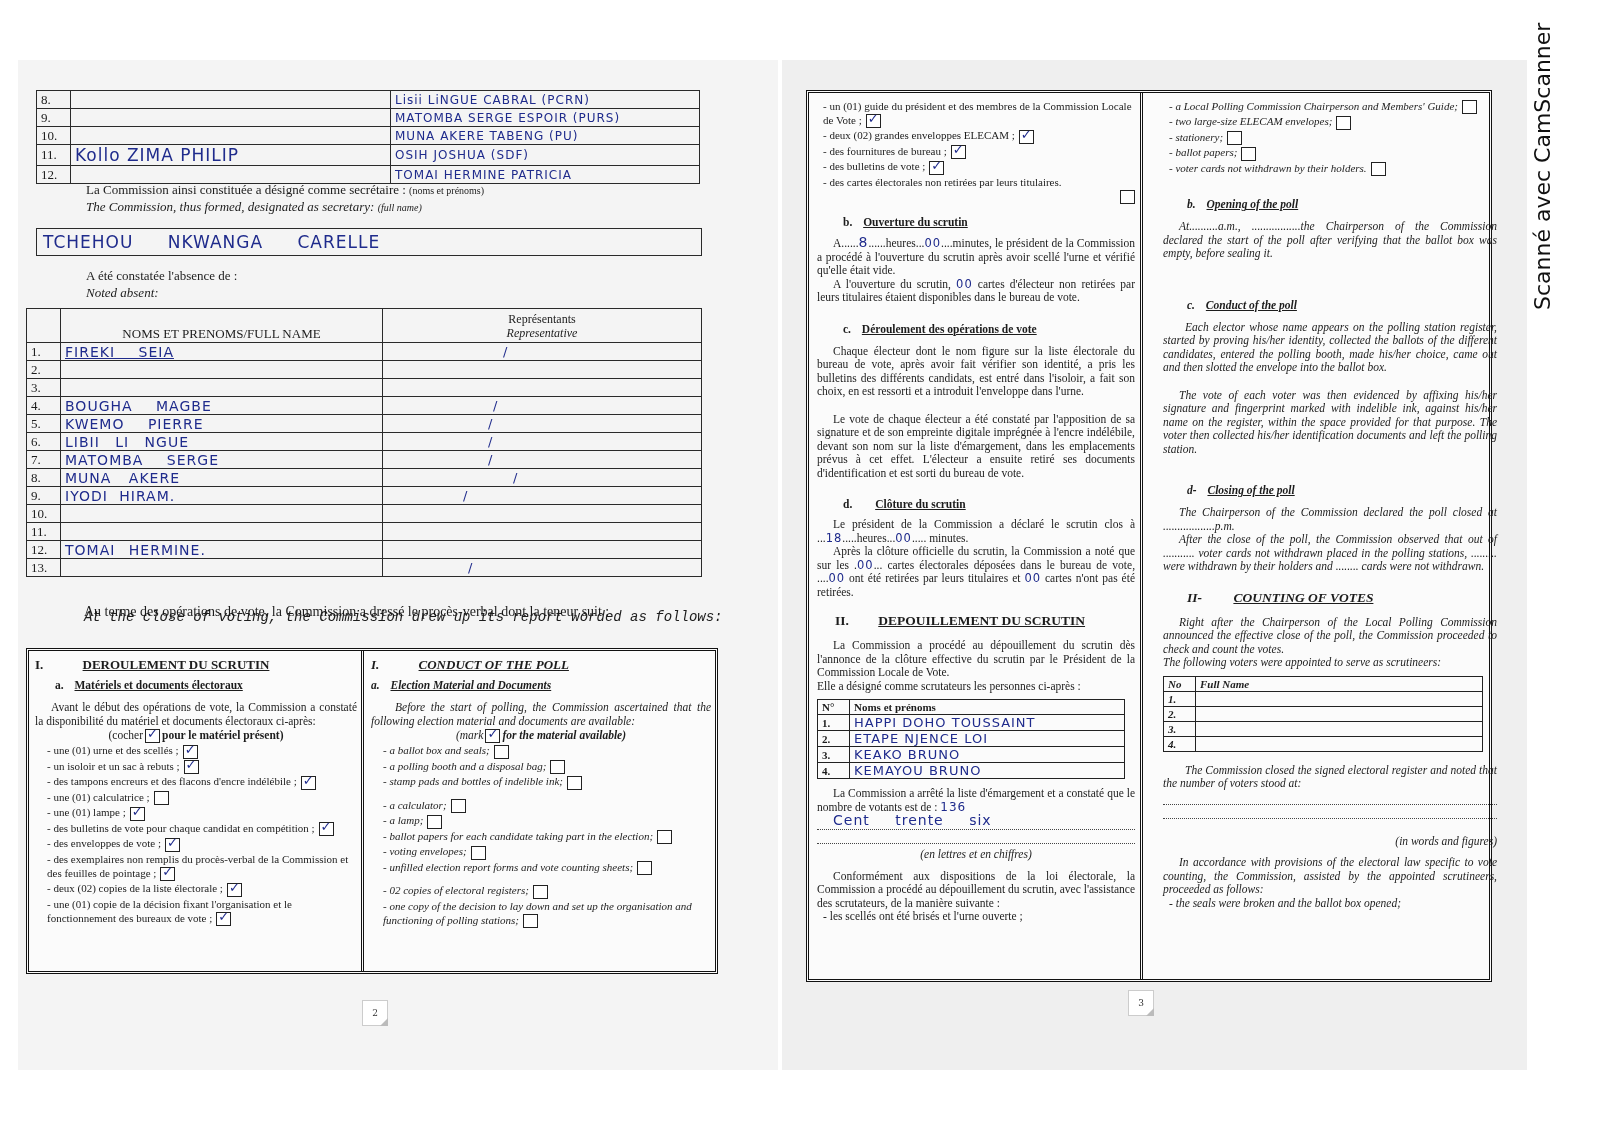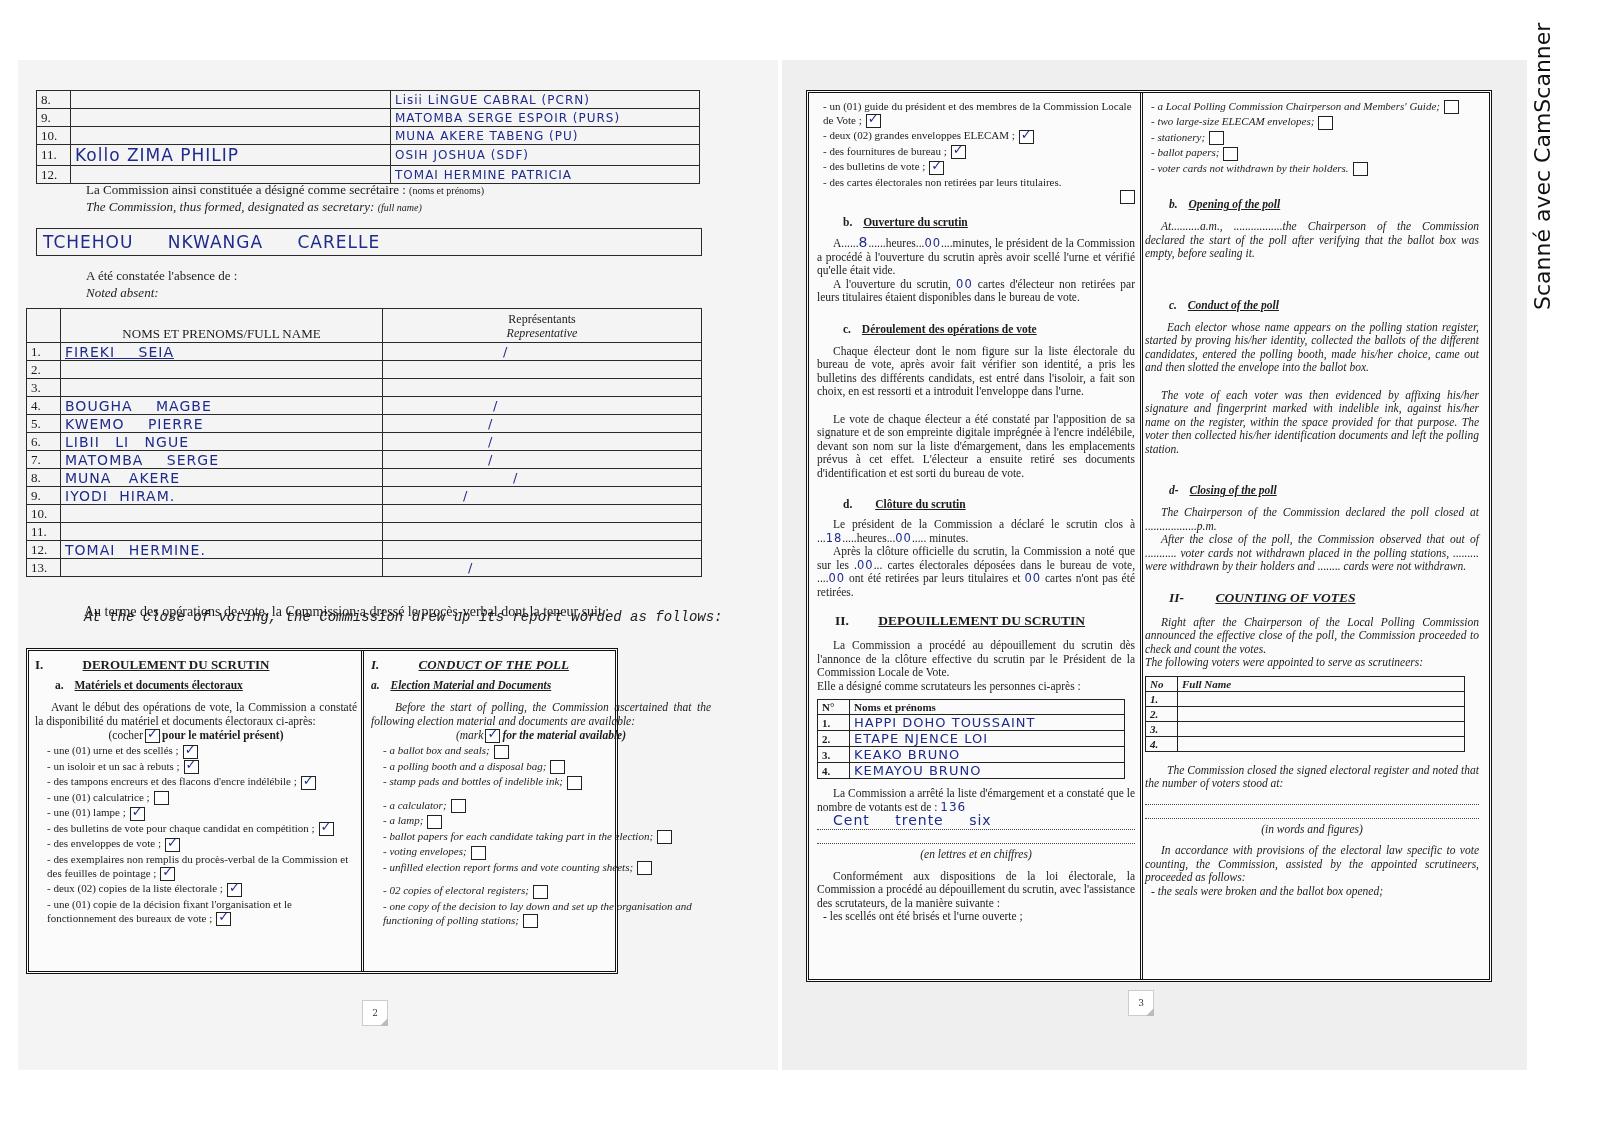--- a/index.html
+++ b/index.html
@@ -168,21 +168,21 @@
         <td>13.</td>
         <td class="hand"></td>
         <td class="hand" style="padding-left:85px">/</td>
       </tr>
   </tbody>
 </table>
 
 <div class="abs serif" style="left:84px; top:604px; font-size:14px;">Au terme des opérations de vote, la Commission a dressé le procès-verbal dont la teneur suit :</div>
 <div class="abs serif it" style="left:84px; top:609px; font-size:14px;font-family:Liberation Mono, monospace;">At the close of voting, the Commission drew up its report worded as follows:</div>
 
-<div class="frame" style="left:26px; top:648px; width:592px; height:326px;">
+<div class="frame" style="left:26px; top:648px; width:692px; height:326px;">
   <div class="frame-inner" style="left:332px;"></div>
 
   <div class="abs" style="left:6px; top:6px; width:322px;">
     <div class="sec-h">
       <span>I.</span>
       <span class="u" style="margin-left:36px">DEROULEMENT DU SCRUTIN</span>
     </div>
     <div class="sub-h" style="margin-top:6px; margin-left:20px;">
       <span>a.</span>
       <span class="u" style="margin-left:8px">Matériels et documents électoraux</span>
@@ -315,21 +315,21 @@
     </div>
     <div class="ptext" style="border-bottom:1.5px dotted #444; height:16px;">
       <span class="hand" style="font-size:14px; margin-left:16px; word-spacing:20px;">Cent trente six</span>
     </div>
     <div style="border-bottom:1.5px dotted #444; height:14px;"></div>
     <div class="ptext it" style="text-align:center; margin-top:4px;">(en lettres et en chiffres)</div>
     <div class="ptext" style="margin-top:8px; text-indent:16px;">Conformément aux dispositions de la loi électorale, la Commission a procédé au dépouillement du scrutin, avec l'assistance des scrutateurs, de la manière suivante :</div>
     <div class="ptext" style="padding-left:6px;">- les scellés ont été brisés et l'urne ouverte ;</div>
   </div>
 
-  <div class="abs" style="left:336px; top:6px; width:334px;">
+  <div class="abs" style="left:354px; top:6px; width:334px;">
     <div style="padding-left:6px">
       <div class="item it"><span>- a Local Polling Commission Chairperson and Members' Guide;</span><span class="cb"></span></div>
       <div class="item it"><span>- two large-size ELECAM envelopes;</span><span class="cb"></span></div>
       <div class="item it"><span>- stationery;</span><span class="cb"></span></div>
       <div class="item it"><span>- ballot papers;</span><span class="cb"></span></div>
       <div class="item it"><span>- voter cards not withdrawn by their holders.</span><span class="cb"></span></div>
     </div>
 
     <div class="sub-h it" style="margin-top:22px; margin-left:24px;">
       <span>b.</span>
@@ -379,21 +379,21 @@
         <tr>
             <td class="b">4.</td>
             <td></td>
           </tr>
       </tbody>
     </table>
 
     <div class="ptext it" style="margin-top:12px; text-indent:22px;">The Commission closed the signed electoral register and noted that the number of voters stood at:</div>
     <div style="border-bottom:1.5px dotted #444; height:14px;"></div>
     <div style="border-bottom:1.5px dotted #444; height:14px;"></div>
-    <div class="ptext it" style="text-align:center; margin-top:4px;">(in words and figures)</div>
+    <div class="ptext it" style="text-align:right; margin-top:16px;">(in words and figures)</div>
     <div class="ptext it" style="margin-top:8px; text-indent:16px;">In accordance with provisions of the electoral law specific to vote counting, the Commission, assisted by the appointed scrutineers, proceeded as follows:</div>
     <div class="ptext it" style="padding-left:6px;">- the seals were broken and the ballot box opened;</div>
   </div>
 </div>
 
 <div class="page-num" style="left:1128px; top:990px;">3</div>
 
 <div class="watermark">Scanné avec CamScanner</div>
 
 </body></html>

